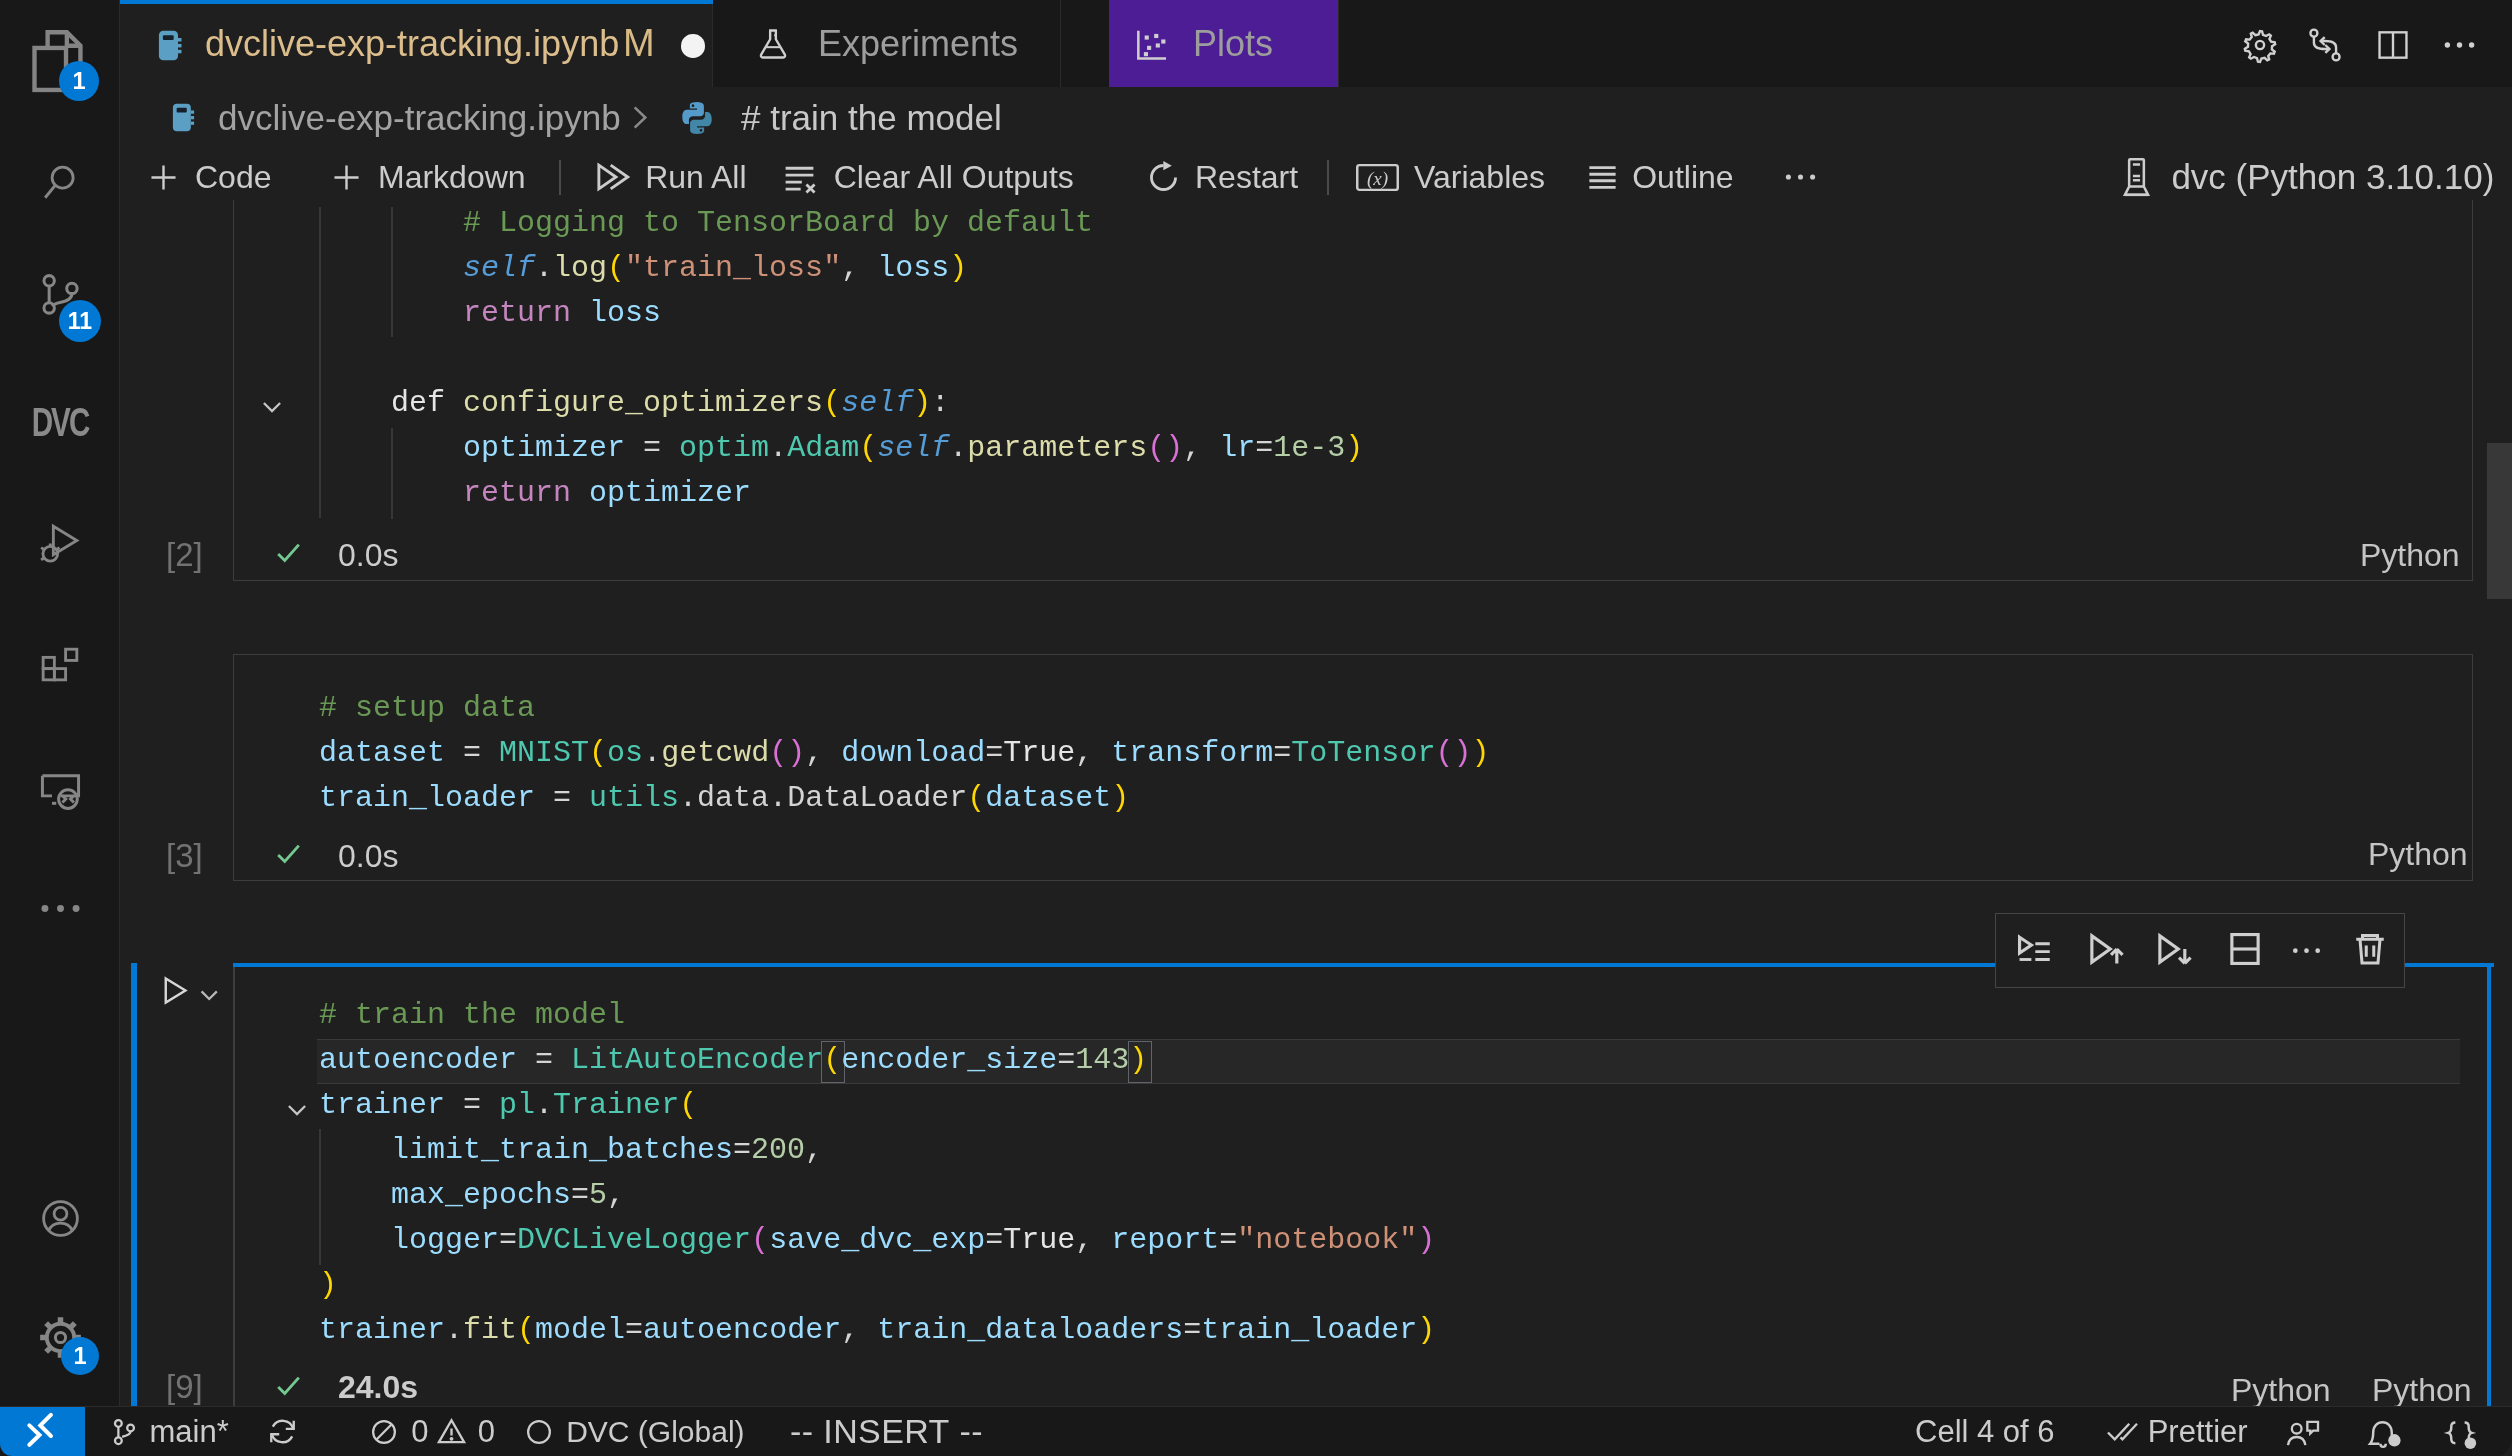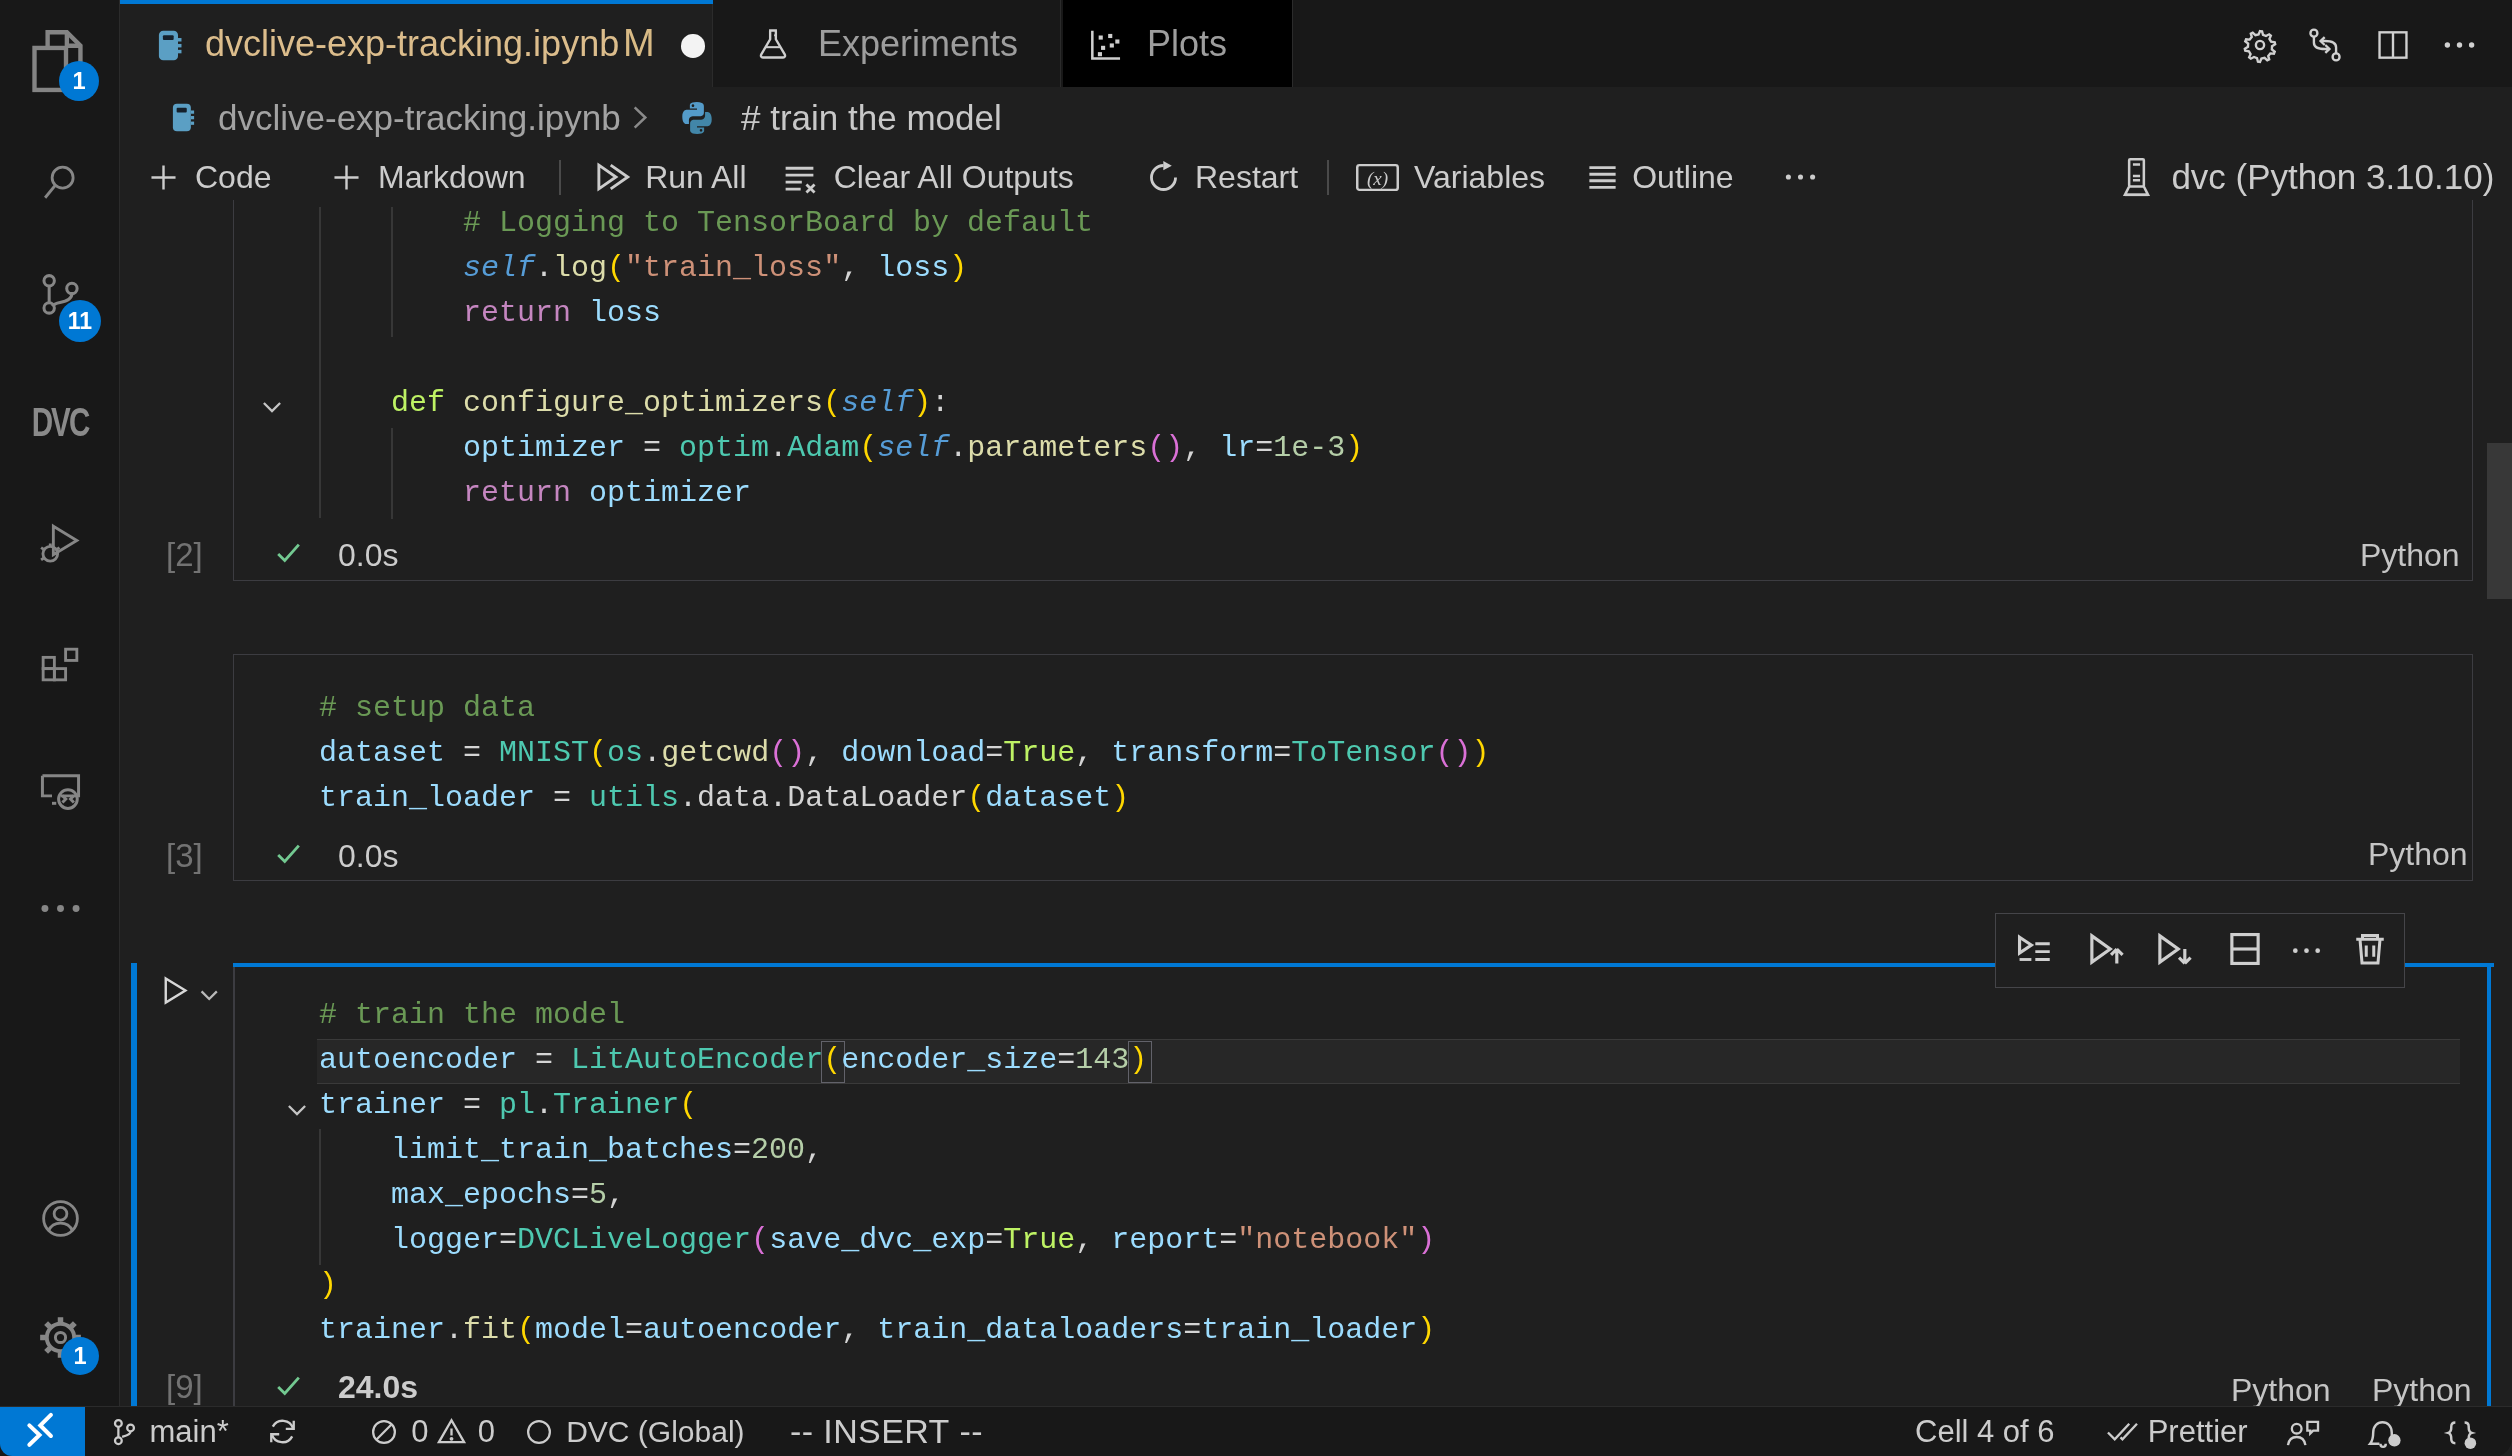--- a/index.html
+++ b/index.html
@@ -24,21 +24,21 @@
 #nb { position:absolute; left:120px; top:207px; width:2393px; height:1199px; background:#1f1f1f; }
 .cellbox { position:absolute; border:1.7px solid #3c3c41; }
 .guide { position:absolute; width:1.7px; background:#373737; }
 .execrow { position:absolute; color:#cccccc; font-size:32px; }
 .exeidx { position:absolute; color:#727272; font-size:33px; }
 .lang { position:absolute; color:#c5c5c5; font-size:32px; }
 
 #status { position:absolute; left:0; top:1406px; width:2512px; height:51px; background:#181818; border-top:1.7px solid #2b2b2b; font-size:31px; color:#cccccc; border-bottom-right-radius:19px; }
 .sitem { position:absolute; top:0; height:49px; display:flex; align-items:center; }
 
-.c-com{color:#6a9955}.c-kw{color:#bef264}.c-ctl{color:#c586c0}.c-fn{color:#dcdcaa}
+.c-com{color:#6a9955}.c-kw{color:#e5e5e5}.c-ctl{color:#c586c0}.c-fn{color:#dcdcaa}
 .c-cls{color:#4ec9b0}.c-var{color:#9cdcfe}.c-num{color:#b5cea8}.c-str{color:#ce9178}
 .c-op{color:#d4d4d4}.c-b1{color:#ffd700}.c-b2{color:#da70d6}.c-self{color:#569cd6;font-style:italic}
 </style>
 </head>
 <body>
 <div id="actbar">
 
   <div class="abs" style="left:31px; top:29px;">
     <svg width="56" height="65" viewBox="0 0 64 74" fill="none" stroke="#848484" stroke-width="5">
       <path d="M19 3.5 H41 L56.5 19 V69 H19 Z"></path>
@@ -141,21 +141,21 @@
 
   <div class="tab" style="left:595px; width:346px; background:#181818; border-right:1.7px solid #2b2b2b;">
     <svg class="abs" style="left:39px; top:25px;" width="38" height="38" viewBox="0 0 24 24" fill="none" stroke="#cfcfcf" stroke-width="1.5">
       <path d="M9.5 3.5 H14.5 M10.2 3.7 V9 L4.6 18.6 C4.1 19.5 4.5 20.5 5.6 20.5 H18.4 C19.5 20.5 19.9 19.5 19.4 18.6 L13.8 9 V3.7"></path>
       <path d="M7.5 14 H16.5" stroke-width="1.3"></path>
       <circle cx="13.5" cy="6.5" r="0.8" fill="#cfcfcf" stroke="none"></circle>
     </svg>
     <div class="abs" style="left:103px; top:0; height:87px; display:flex; align-items:center; font-size:36px; color:#9d9d9d;">Experiments</div>
   </div>
 
-  <div class="tab" style="left:943px; width:230px; background:#000000; border-right:1.7px solid #2b2b2b;text-decoration:underline;">
+  <div class="tab" style="left:989px; width:230px; background:#4c1d95; border-right:1.7px solid #2b2b2b;text-decoration:underline;">
     <svg class="abs" style="left:23px; top:26px;" width="38" height="38" viewBox="0 0 24 24" fill="none" stroke="#cfcfcf" stroke-width="1.6">
       <path d="M4 3 V20.5 H21.5"></path>
       <rect x="8" y="6" width="2.6" height="2.6" fill="#cfcfcf" stroke="none"></rect>
       <rect x="14" y="5" width="2.6" height="2.6" fill="#cfcfcf" stroke="none"></rect>
       <rect x="18.5" y="8.5" width="2.6" height="2.6" fill="#cfcfcf" stroke="none"></rect>
       <rect x="9.5" y="12.5" width="2.6" height="2.6" fill="#cfcfcf" stroke="none"></rect>
       <rect x="15" y="11" width="2.6" height="2.6" fill="#cfcfcf" stroke="none"></rect>
       <rect x="7.5" y="16.5" width="2.6" height="2.6" fill="#cfcfcf" stroke="none"></rect>
     </svg>
     <div class="abs" style="left:84px; top:0; height:87px; display:flex; align-items:center; font-size:36px; color:#9d9d9d;">Plots</div>

